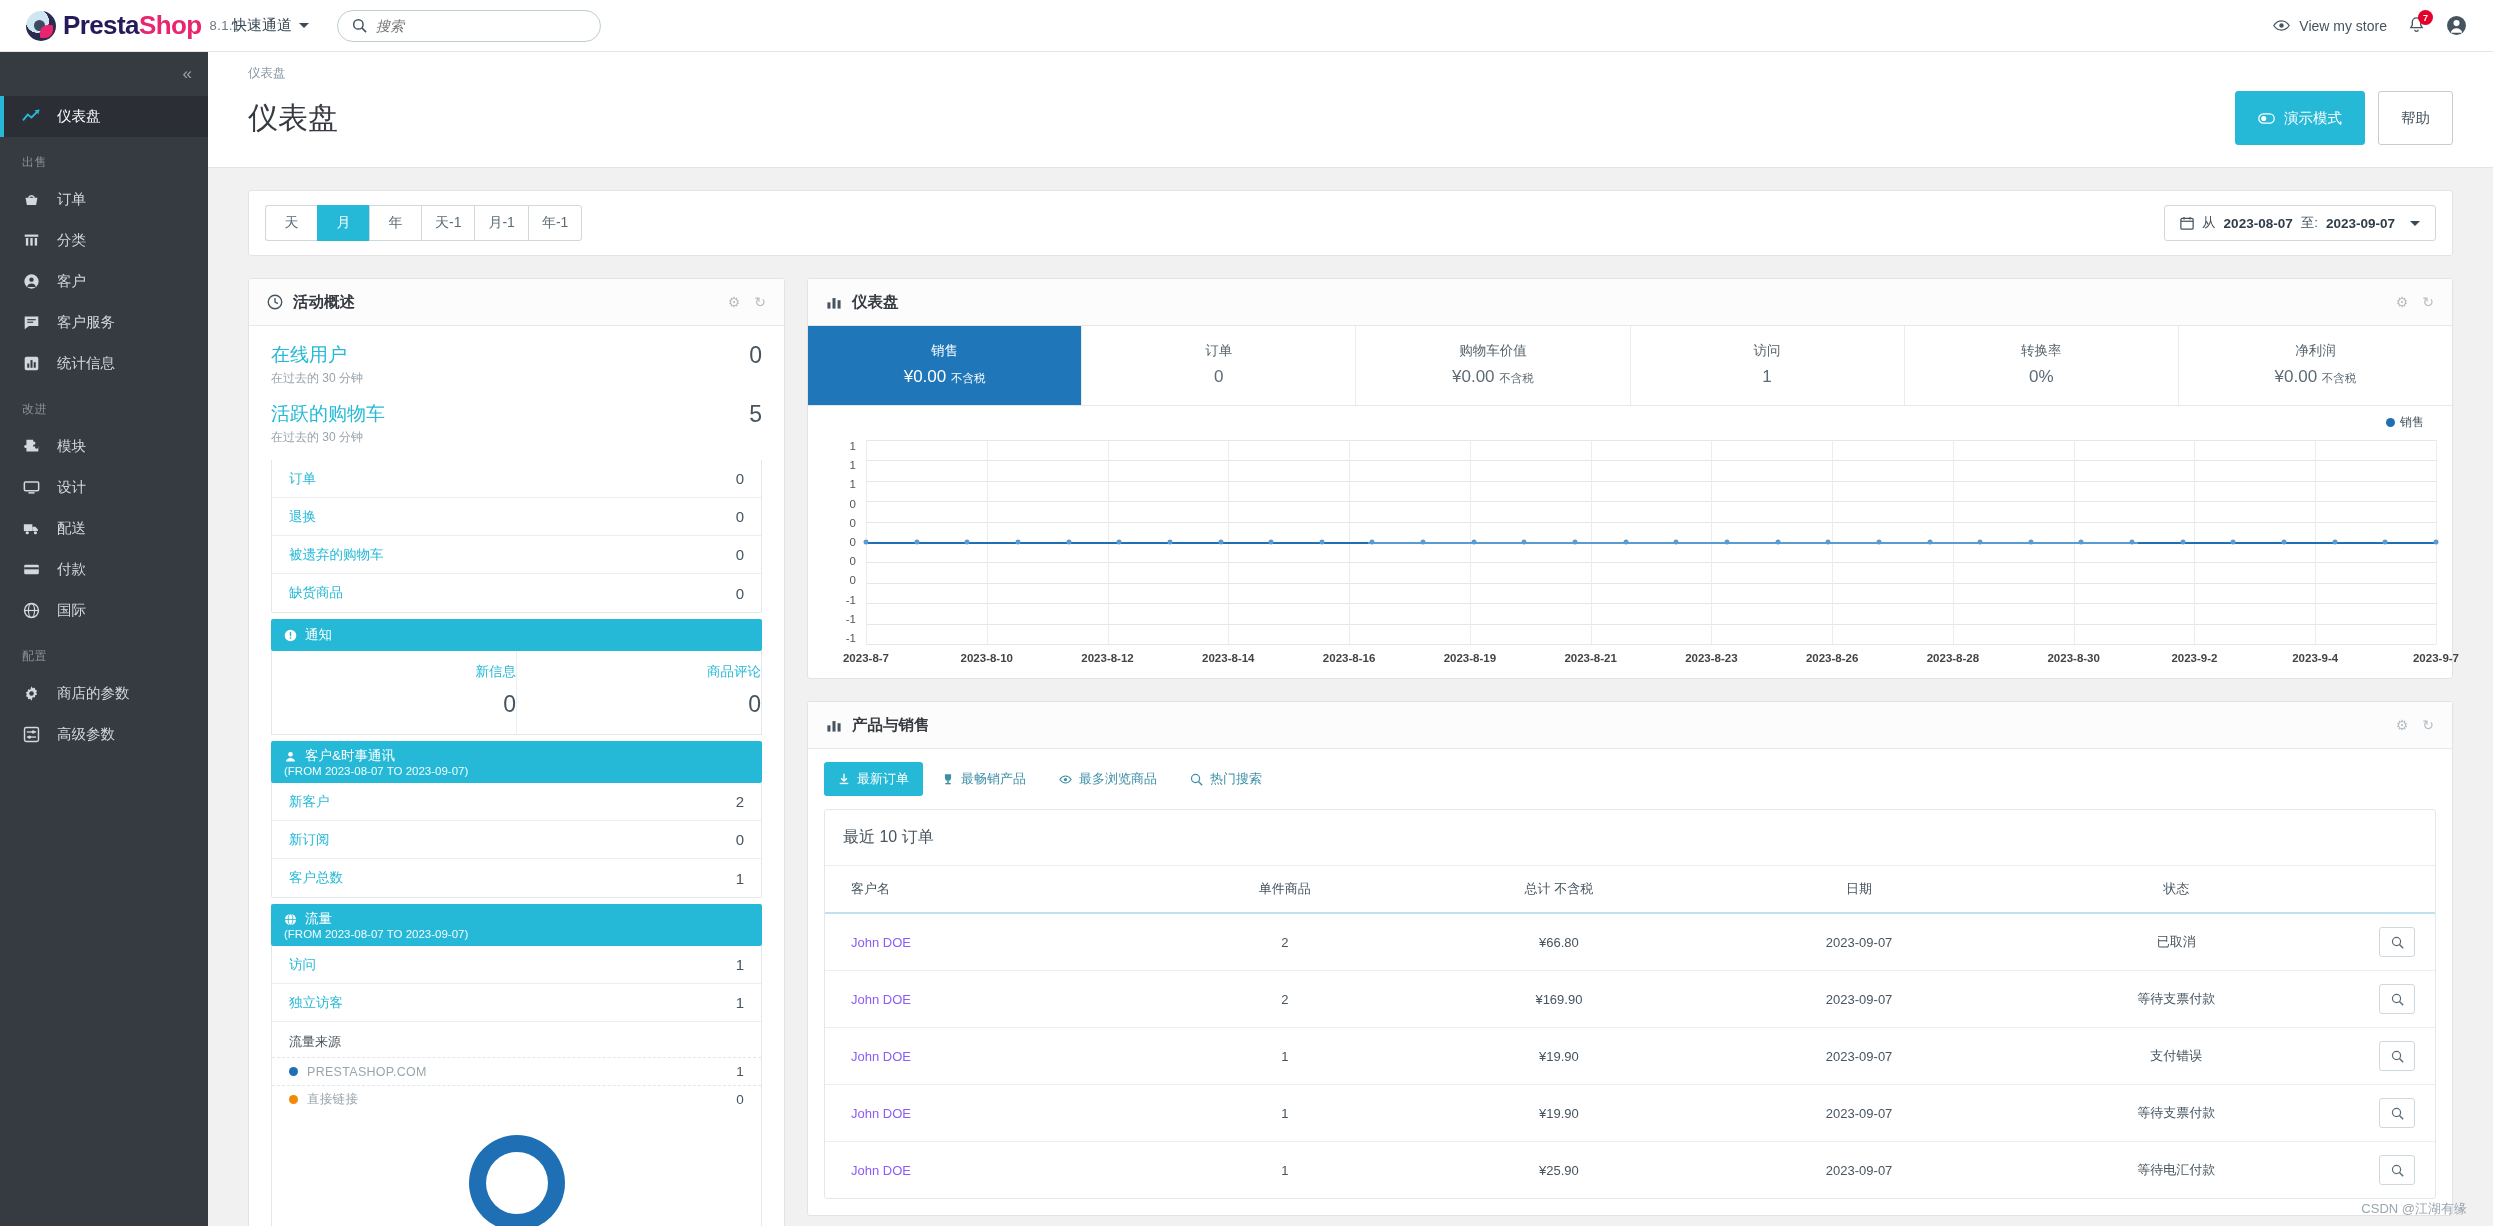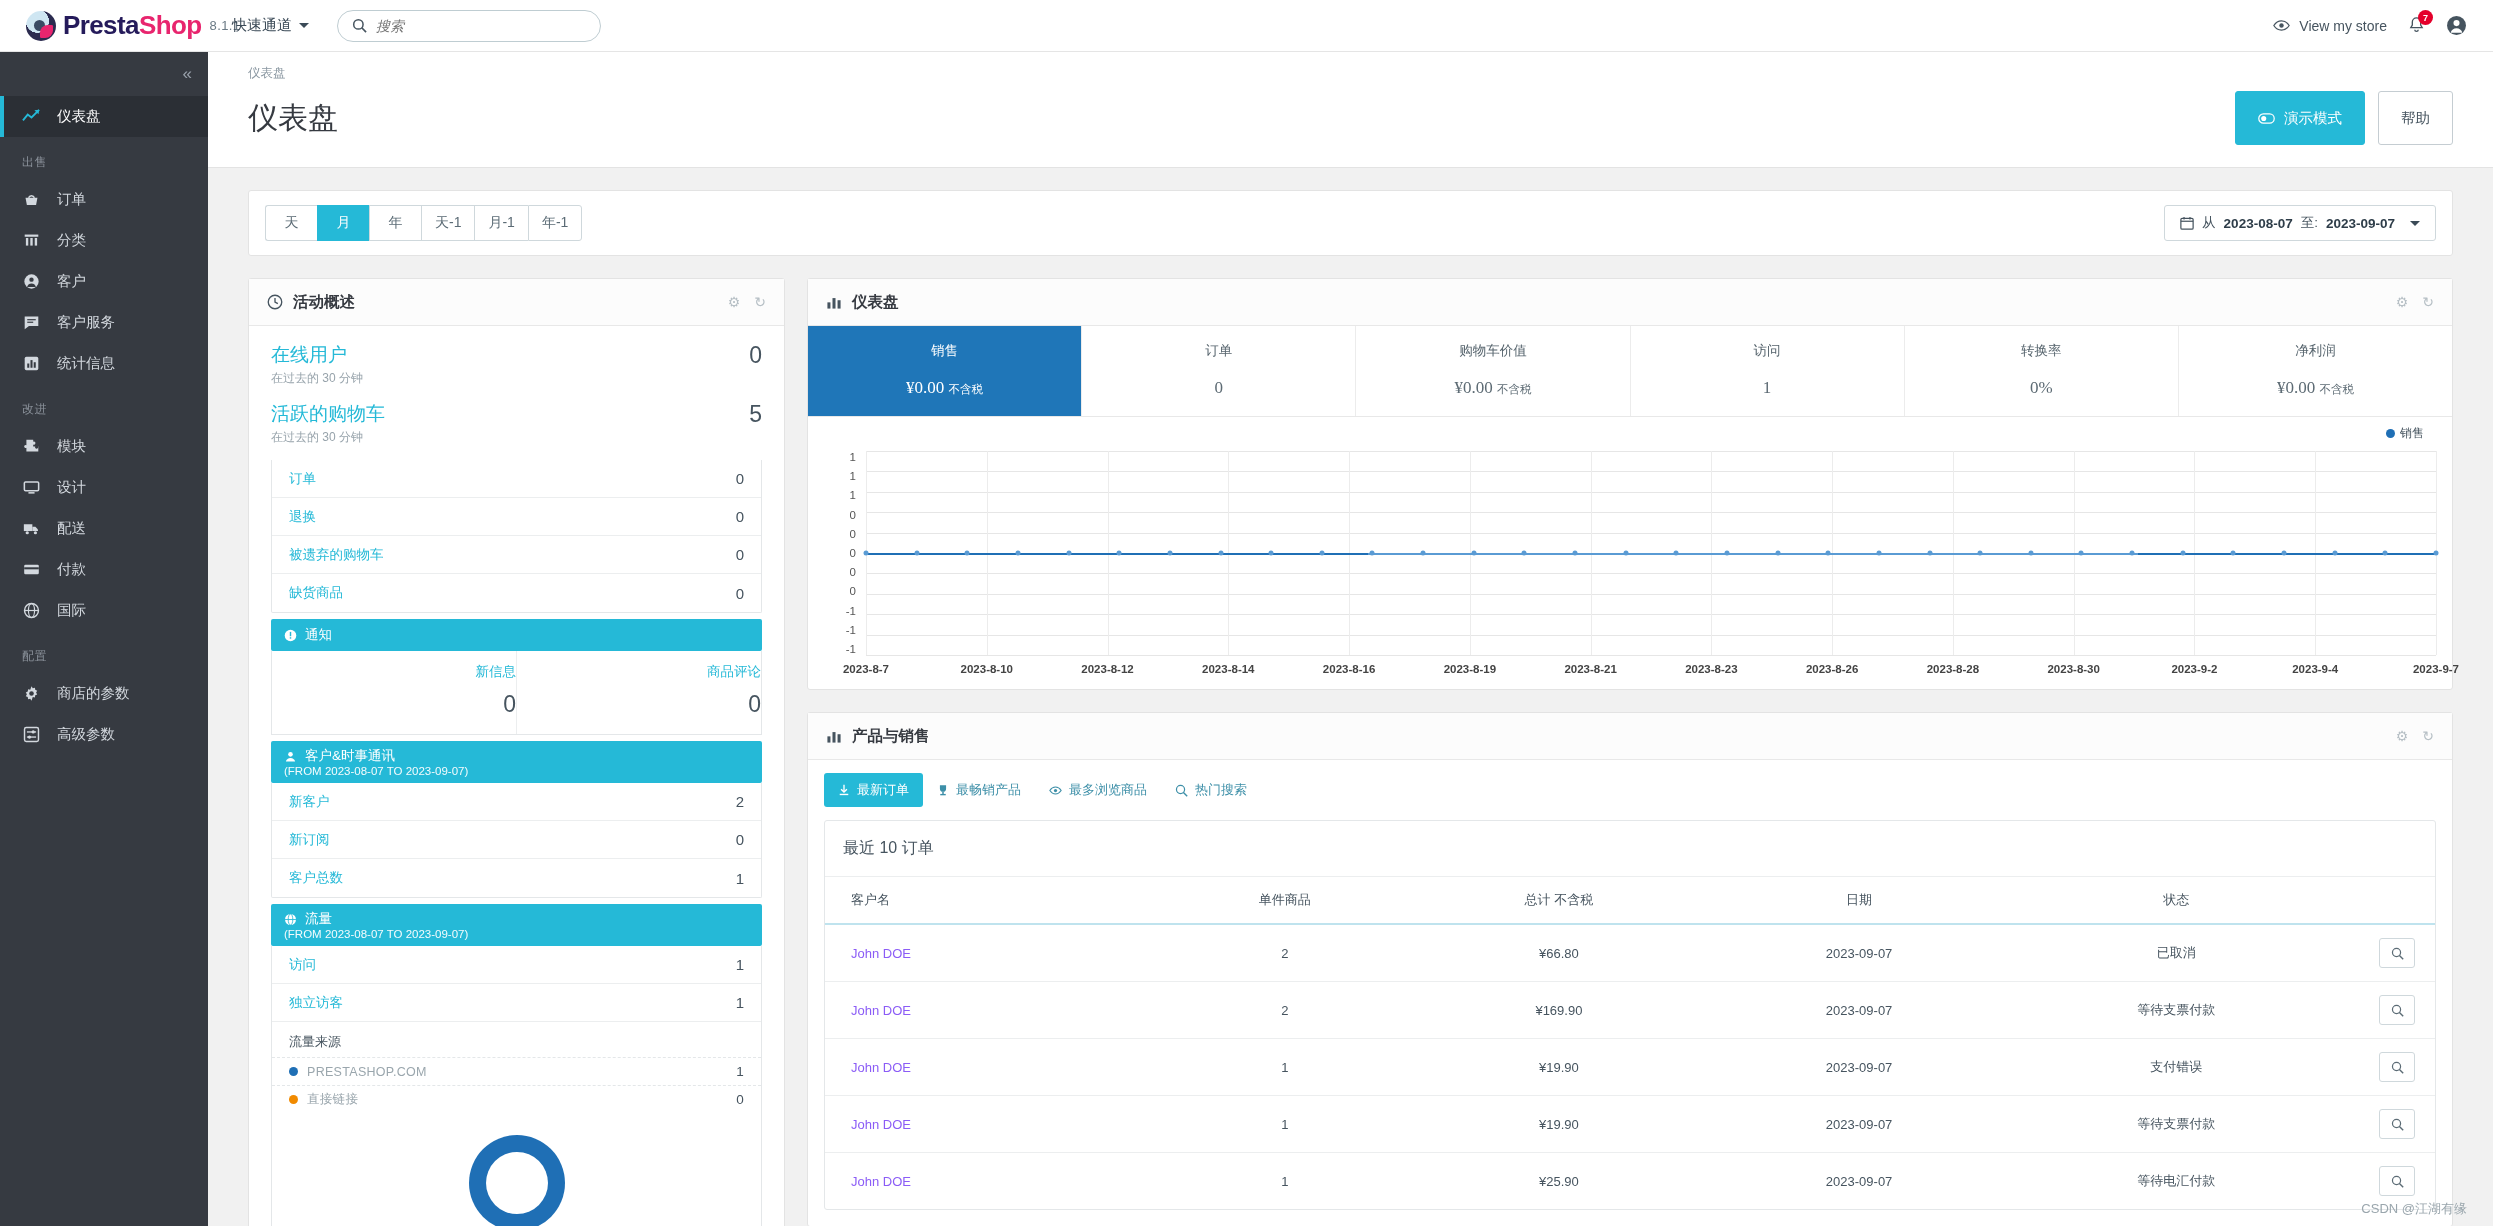--- a/index.html
+++ b/index.html
@@ -176,21 +176,21 @@
 
   
   .kpis { display: flex; border-bottom: 1px solid #e8e8e8; }
   .kpi {
     flex: 1; text-align: center; padding: 16px 4px 18px 4px; cursor: pointer;
     border-right: 1px solid #ececec; background: #fff;
   }
   .kpi:last-child { border-right: none; }
   .kpi.active { background: #1f76b8; }
   .kpi .kt { font-size: 13.5px; color: #56646d; }
-  .kpi .kv { font-size: 17px; color: #5d6b74; margin-top: 18px; font-family: Liberation Serif, serif; }
+  .kpi .kv { font-size: 17px; color: #5d6b74; margin-top: 7px; }
   .kpi .kv small { font-size: 11.5px; }
   .kpi.active .kt, .kpi.active .kv { color: #fff; }
 
   
   .chartbox { padding: 12px 16px 8px 16px; position: relative; height: 272px; }
   .legend {
     position: absolute; right: 28px; top: 8px; font-size: 12px; color: #46545f;
     display: flex; align-items: center; gap: 5px;
   }
   .legend .ldot { width: 9px; height: 9px; border-radius: 50%; background: #1f6fb5; }
@@ -206,21 +206,21 @@
   .series-line { position: absolute; left: 0; right: 0; height: 2px; background: #5a9bd4; }
   .series-line.dark { background: #1f6fb5; }
   .pt { position: absolute; width: 5px; height: 5px; border-radius: 50%; background: #5a9bd4; transform: translate(-50%, -50%); }
   .xlabels {
     position: absolute; left: 58px; right: 16px; bottom: 8px; height: 18px;
     font-size: 11.5px; color: #444; font-weight: bold;
   }
   .xlabels span { position: absolute; transform: translateX(-50%); white-space: nowrap; }
 
   
-  .ptabs { display: flex; padding: 13px 16px 0 16px; }
+  .ptabs { display: flex; gap: 5px; padding: 13px 16px 0 16px; }
   .ptab {
     height: 34px; display: flex; align-items: center; gap: 7px; padding: 0 14px;
     font-size: 13px; color: #3d8fa8; cursor: pointer; border-radius: 3px;
   }
   .ptab.active { background: #25b9d7; color: #fff; }
   .tbl-card { margin: 13px 16px 16px 16px; border: 1px solid #e4e7e9; border-radius: 3px; }
   .tbl-title { font-size: 16px; color: #46545f; padding: 17px 18px; border-bottom: 1px solid #eceeef; }
   table { width: 100%; border-collapse: collapse; }
   th {
     font-size: 13px; color: #46545f; font-weight: normal; padding: 14px 8px;

